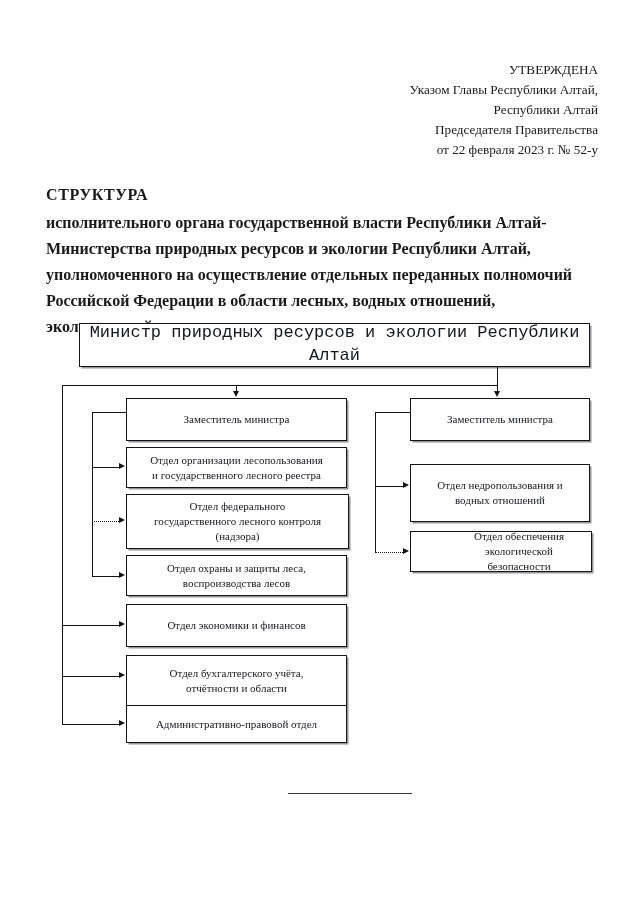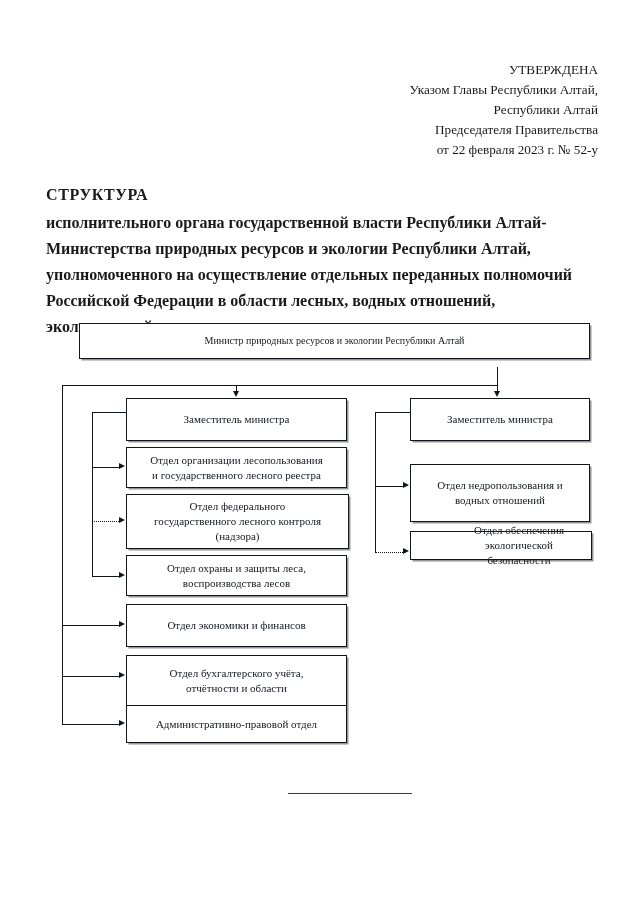--- a/index.html
+++ b/index.html
@@ -69,34 +69,34 @@
     align-items: center;
     justify-content: center;
     text-align: center;
     font-size: 11px;
     line-height: 1.34;
     padding: 2px 6px;
     color: #14181e;
   }
   .node span { display: block; }
 
-  .node-minister { left: 79px;  top: 323px; width: 511px; height: 36px; font-size: 10px; }
+  .node-minister { left: 79px;  top: 323px; width: 511px; height: 44px; font-size: 17px; font-family: Liberation Mono, monospace; }
 
   .node-deputy-left  { left: 126px; top: 398px; width: 221px; height: 43px; }
   .node-deputy-right { left: 410px; top: 398px; width: 180px; height: 43px; }
 
   .node-l1 { left: 126px; top: 447px; width: 221px; height: 41px; }
   .node-l2 { left: 126px; top: 494px; width: 223px; height: 55px; }
   .node-l3 { left: 126px; top: 555px; width: 221px; height: 41px; }
   .node-l4 { left: 126px; top: 604px; width: 221px; height: 43px; }
   .node-l5 { left: 126px; top: 655px; width: 221px; height: 51px; }
   .node-l6 { left: 126px; top: 705px; width: 221px; height: 38px; }
 
   .node-r1 { left: 410px; top: 464px; width: 180px; height: 58px; }
-  .node-r2 { left: 410px; top: 531px; width: 182px; height: 29px; padding-left: 42px; }
+  .node-r2 { left: 410px; top: 531px; width: 182px; height: 41px; padding-left: 42px; }
 
   
   .ln-v, .ln-h {
     position: absolute;
     background: #12161c;
   }
   .ln-v { width: 1.1px; }
   .ln-h { height: 1.1px; }
 
   .ln-h.dotted {

